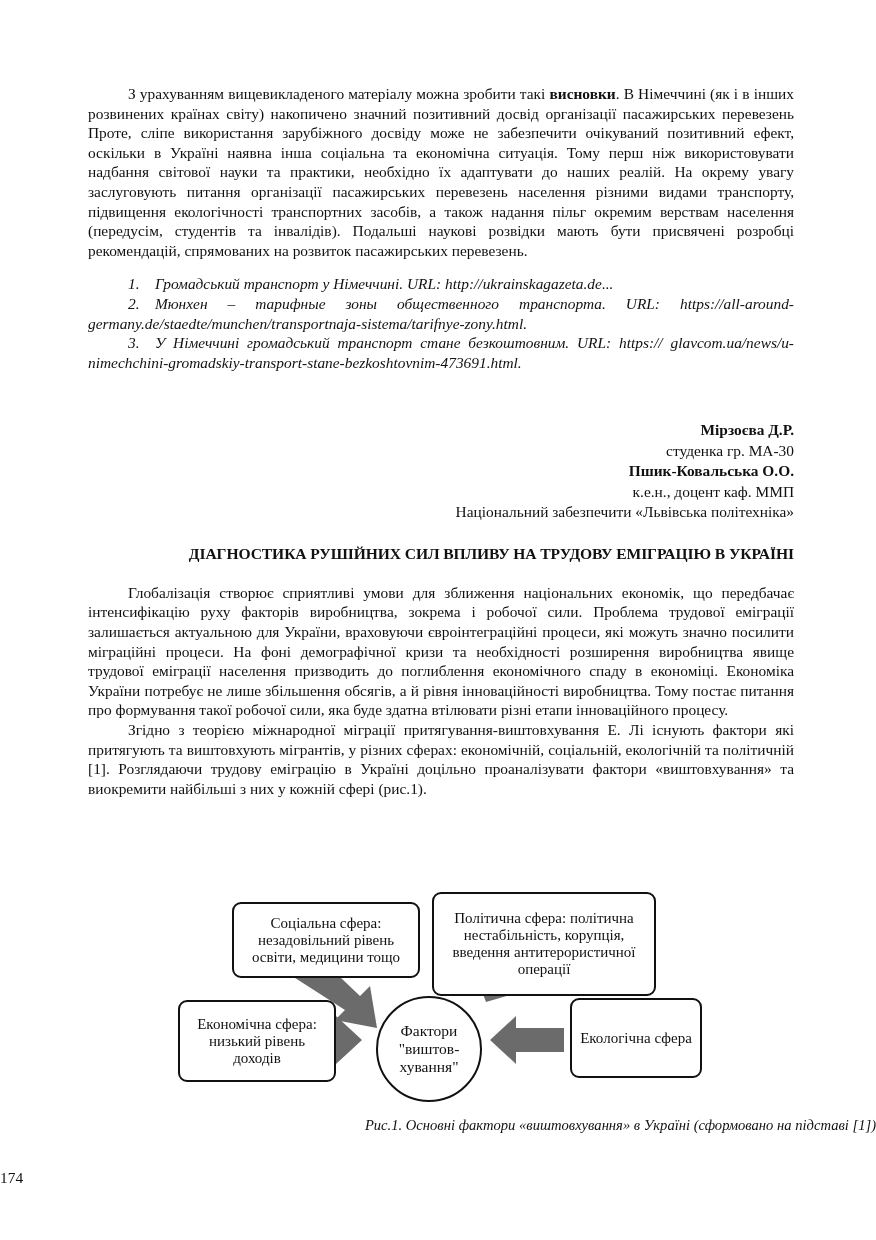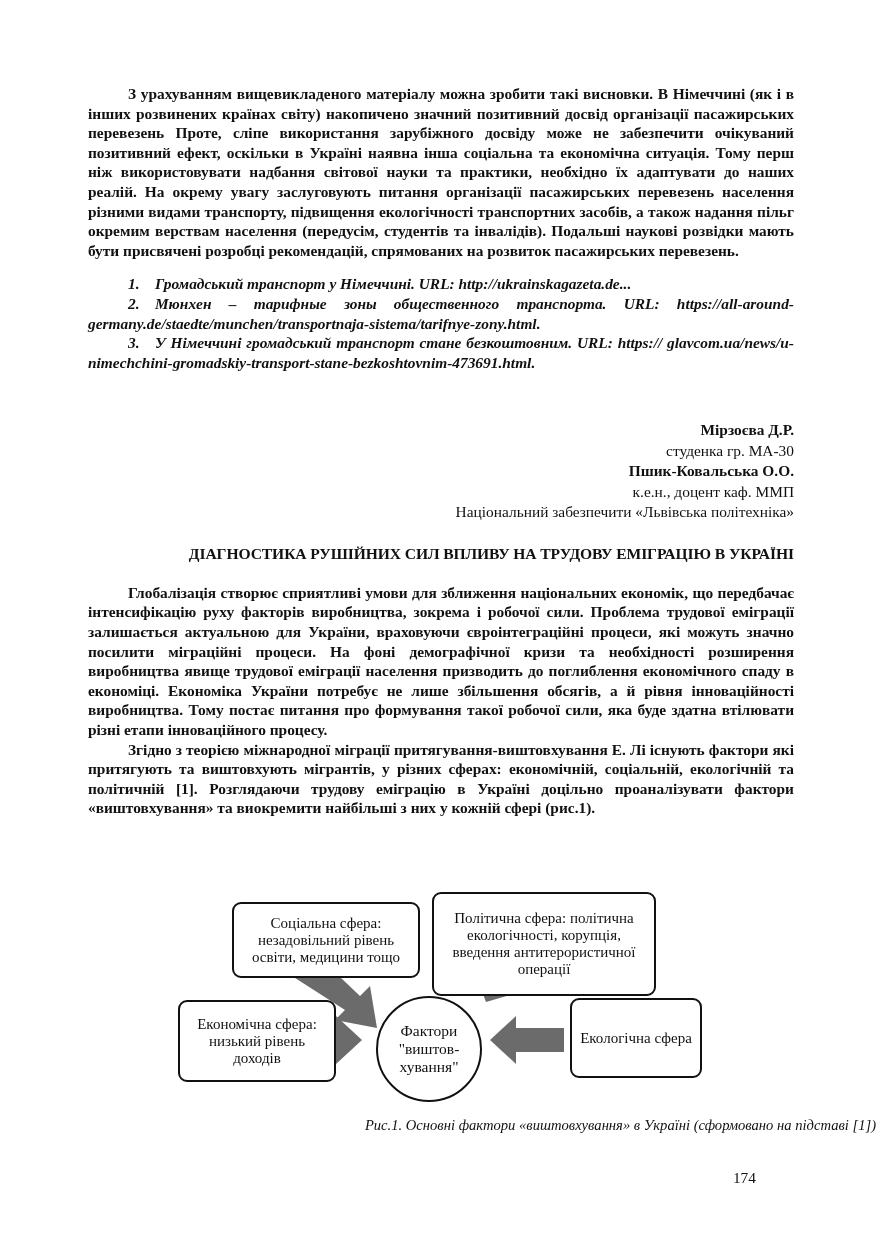--- a/index.html
+++ b/index.html
@@ -1,37 +1,37 @@
 <!DOCTYPE html>
 <html><head>
 <meta charset="utf-8">
 <style>
   html, body { margin: 0; padding: 0; background: #ffffff; }
   body { width: 876px; height: 1240px; position: relative; overflow: hidden;
          font-family: "Liberation Serif", serif; color: #111; }
   .page { position: absolute; left: 88px; top: 84px; width: 706px; }
   p { margin: 0; font-size: 15.4px; line-height: 19.6px; text-align: justify; }
-  .indent { text-indent: 40px; font-weight: bold; }
+  .indent { text-indent: 40px; }
   .refs { margin-top: 14px; }
   .refs p { font-style: italic; }
   .authors { margin-top: 48px; text-align: right; font-size: 15.4px; line-height: 20.5px; }
   .authors div { text-align: right; }
   .bold { font-weight: bold; }
   .title { margin-top: 22px; font-weight: bold; font-size: 15.6px; text-align: right; letter-spacing: -0.1px; }
   .body2 { margin-top: 20px; }
   .diagram { position: absolute; left: 170px; top: 888px; width: 540px; height: 215px; }
   .box { position: absolute; border: 2.5px solid #111; border-radius: 9px; background: #fff;
          display: flex; align-items: center; justify-content: center; text-align: center;
          font-family: "Liberation Serif", serif; font-size: 15px; line-height: 17px; box-sizing: border-box; }
   .circle { position: absolute; border: 2.5px solid #111; border-radius: 50%; background: #fff;
             display: flex; align-items: center; justify-content: center; text-align: center;
             font-size: 15.5px; line-height: 18px; box-sizing: border-box; }
   .caption { position: absolute; left: 0; width: 876px; top: 1117px; text-align: right;
              font-style: italic; font-size: 14.6px; }
-  .pagenum { position: absolute; left: 0; width: 756px; top: 1169px; text-align: right; font-size: 15.4px; }
+  .pagenum { position: absolute; left: 0; width: 756px; top: 1169px; text-align: left; font-size: 15.4px; }
   svg.arrows { position: absolute; left: 0; top: 0; }
 </style>
 </head>
 <body>
 
 <div class="page">
   <p class="indent"><span>З урахуванням вищевикладеного матеріалу можна зробити такі </span><b>висновки</b><span>. В Німеччині (як і в інших розвинених країнах світу) накопичено значний позитивний досвід організації пасажирських перевезень Проте, сліпе використання зарубіжного досвіду може не забезпечити очікуваний позитивний ефект, оскільки в Україні наявна інша соціальна та економічна ситуація. Тому перш ніж використовувати надбання світової науки та практики, необхідно їх адаптувати до наших реалій. На окрему увагу заслуговують питання організації пасажирських перевезень населення різними видами транспорту, підвищення екологічності транспортних засобів, а також надання пільг окремим верствам населення (передусім, студентів та інвалідів). Подальші наукові розвідки мають бути присвячені розробці рекомендацій, спрямованих на розвиток пасажирських перевезень.</span></p>
 
   <div class="refs">
     <p class="indent">1. Громадський транспорт у Німеччині. URL: http://ukrainskagazeta.de...</p>
@@ -56,20 +56,20 @@
 </div>
 
 <div class="diagram">
   <svg class="arrows" width="540" height="215">
     <polygon class="arr" points="122,88 150,70 190,108 200,98 207,140 165,132 175,122" fill="#6b6b6b"></polygon>
     <polygon class="arr" points="310,98 330,98 330,88 362,88 362,104 350,104 316,114" fill="#6b6b6b"></polygon>
     <polygon class="arr" points="118,140 166,140 166,128 192,152 166,176 166,164 118,164" fill="#6b6b6b"></polygon>
     <polygon class="arr" points="394,140 346,140 346,128 320,152 346,176 346,164 394,164" fill="#6b6b6b"></polygon>
   </svg>
   <div class="box" style="left:62px; top:14px; width:188px; height:76px;">Соціальна сфера: незадовільний рівень освіти, медицини тощо</div>
-  <div class="box" style="left:262px; top:4px; width:224px; height:104px; padding:0 6px;">Політична сфера: політична екологічності, корупція, введення антитерористичної операції</div>
+  <div class="box" style="left:262px; top:4px; width:224px; height:104px; padding:0 6px;">Політична сфера: політична нестабільність, корупція, введення антитерористичної операції</div>
   <div class="box" style="left:400px; top:110px; width:132px; height:80px;">Екологічна сфера</div>
   <div class="box" style="left:8px; top:112px; width:158px; height:82px; padding:0 8px;">Економічна сфера: низький рівень доходів</div>
   <div class="circle" style="left:206px; top:108px; width:106px; height:106px; padding:0 10px;">Фактори "виштов-хування"</div>
 </div>
 
 <div class="caption">Рис.1. Основні фактори «виштовхування» в Україні (сформовано на підставі [1])</div>
 <div class="pagenum">174</div>
 
 </body></html>

